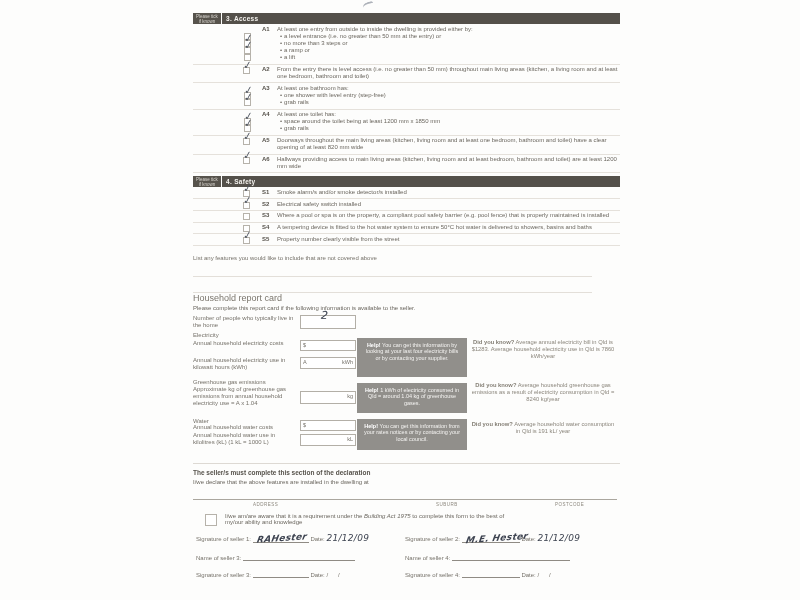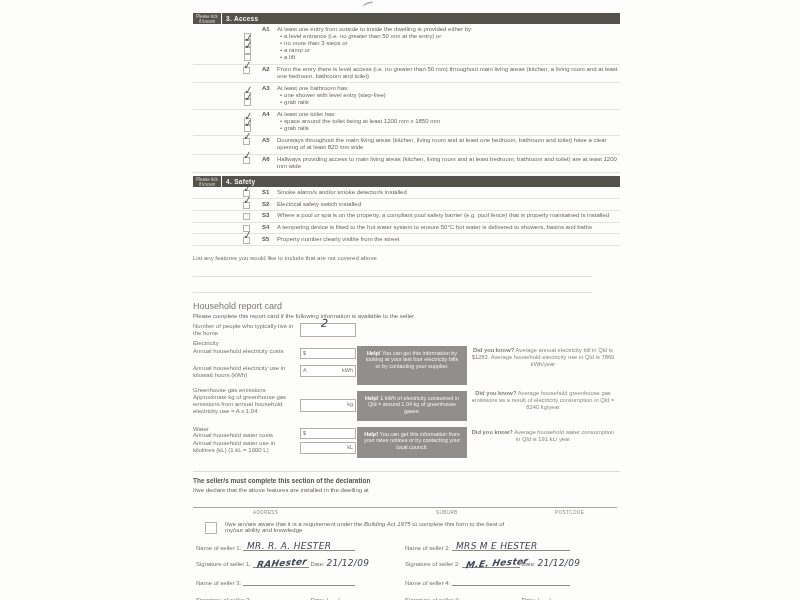--- a/index.html
+++ b/index.html
@@ -15,21 +15,21 @@
   .cb{width:7px;height:7px;border:1px solid #b6b2aa;background:#fff;position:relative;box-sizing:border-box;}
   .item > .cb{position:absolute;left:50px;top:2.5px;}
   .blt{position:relative;padding-left:3px;}
   .blt .cb{position:absolute;left:-33px;top:0;}
   .tick{position:absolute;left:-1px;top:-6px;font-size:11px;font-weight:bold;color:#4e5560;transform:rotate(-8deg);font-family:"DejaVu Sans",sans-serif;pointer-events:none;}
   .dot{margin-right:2px;}
   
   .features{font-size:6px;margin-top:9px;color:#76726a;}
   .wline{height:15px;border-bottom:1px solid #e3dfd9;width:399px;}
   
-  .report{position:relative;height:166px;margin-top:8px;}
+  .report{position:relative;height:166px;}
   .rc-title{position:absolute;left:0;top:0;font-size:9px;color:#7b766d;}
   .rc-intro{position:absolute;left:0;top:12px;font-size:6px;}
   .flabel{position:absolute;font-size:6px;line-height:7px;width:104px;color:#76726a;}
   .cat{position:absolute;font-size:6px;color:#76726a;}
   .ibox{position:absolute;left:107px;width:56px;border:1px solid #b3afa7;background:#fff;box-sizing:border-box;font-size:5.5px;color:#76726a;display:flex;justify-content:space-between;align-items:flex-start;padding:1px 2px;}
   .helpbox{position:absolute;left:164px;width:110px;background:#918f8b;color:#f5f4f2;font-size:5.5px;line-height:6.5px;text-align:center;padding:4px 6px;box-sizing:border-box;}
   .helpbox b{color:#ffffff;}
   .dyk{position:absolute;left:277px;width:146px;font-size:5.8px;line-height:7px;text-align:center;color:#8b867c;}
   .dyk b{color:#847f75;}
   
@@ -279,30 +279,20 @@
     </div>
 
     <div class="aware">
       <span class="cb">
           <span class="tick"></span>
         </span>
       <div><span>I/we am/are aware that it is a requirement under the </span><span class="italic">Building Act 1975</span><span> to complete this form to the best of</span></div>
       <div>my/our ability and knowledge</div>
     </div>
 
-    <div class="srow">
-      <span class="scol1">
-        <span class="lbl">Name of seller 1:</span>
-        <span class="uline" style="width:112px;height:11px;"><span class="hand">MR. R. A. HESTER</span></span>
-      </span>
-      <span class="scol2">
-        <span class="lbl">Name of seller 2:</span>
-        <span class="uline" style="width:118px;height:11px;"><span class="hand">MRS M E HESTER</span></span>
-      </span>
-    </div>
 
     <div class="srow">
       <span class="scol1">
         <span class="lbl">Signature of seller 1:</span>
         <span class="uline" style="width:56px;height:11px;"><span class="hand sig">RAHester</span></span>
         <span class="lbl">Date:</span>
         <span class="hand">21/12/09</span>
       </span>
       <span class="scol2">
         <span class="lbl">Signature of seller 2:</span>

